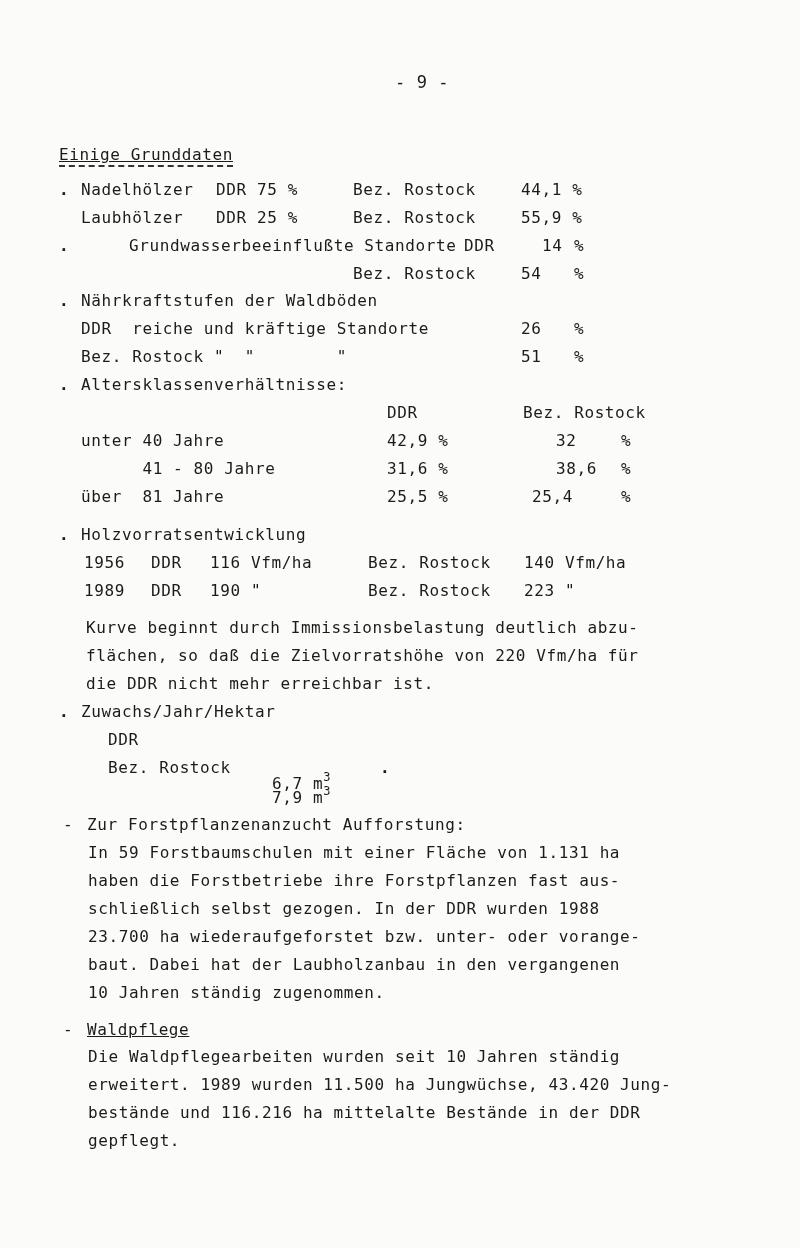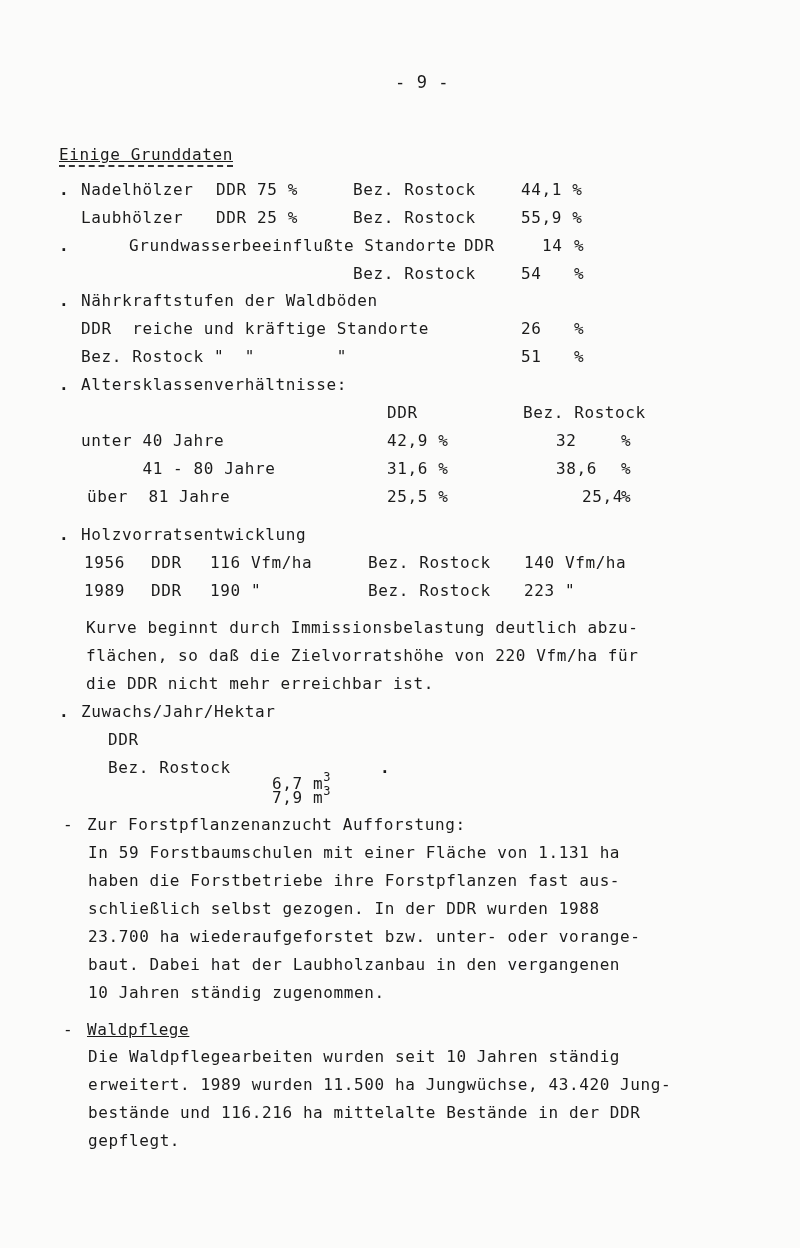--- a/index.html
+++ b/index.html
@@ -59,23 +59,23 @@
 <span class="abs" style="left:81px;top:431px;">unter 40 Jahre</span>
 <span class="abs" style="left:387px;top:431px;">42,9 %</span>
 <span class="abs" style="left:556px;top:431px;">32</span>
 <span class="abs" style="left:621px;top:431px;">%</span>
 
 <span class="abs" style="left:81px;top:459px;">      41 - 80 Jahre</span>
 <span class="abs" style="left:387px;top:459px;">31,6 %</span>
 <span class="abs" style="left:556px;top:459px;">38,6</span>
 <span class="abs" style="left:621px;top:459px;">%</span>
 
-<span class="abs" style="left:81px;top:487px;margin-left:6px;">über  81 Jahre</span>
+<span class="abs" style="left:81px;top:487px;">über  81 Jahre</span>
 <span class="abs" style="left:387px;top:487px;text-align:right;">25,5 %</span>
-<span class="abs" style="left:582px;top:487px;">25,4</span>
+<span class="abs" style="left:532px;top:487px;">25,4</span>
 <span class="abs" style="left:621px;top:487px;">%</span>
 
 <span class="abs bullet" style="left:59px;top:525px;">.</span>
 <span class="abs" style="left:81px;top:525px;">Holzvorratsentwicklung</span>
 
 <span class="abs" style="left:84px;top:553px;">1956</span>
 <span class="abs" style="left:151px;top:553px;">DDR</span>
 <span class="abs" style="left:210px;top:553px;">116 Vfm/ha</span>
 <span class="abs" style="left:368px;top:553px;">Bez. Rostock</span>
 <span class="abs" style="left:524px;top:553px;">140 Vfm/ha</span>

